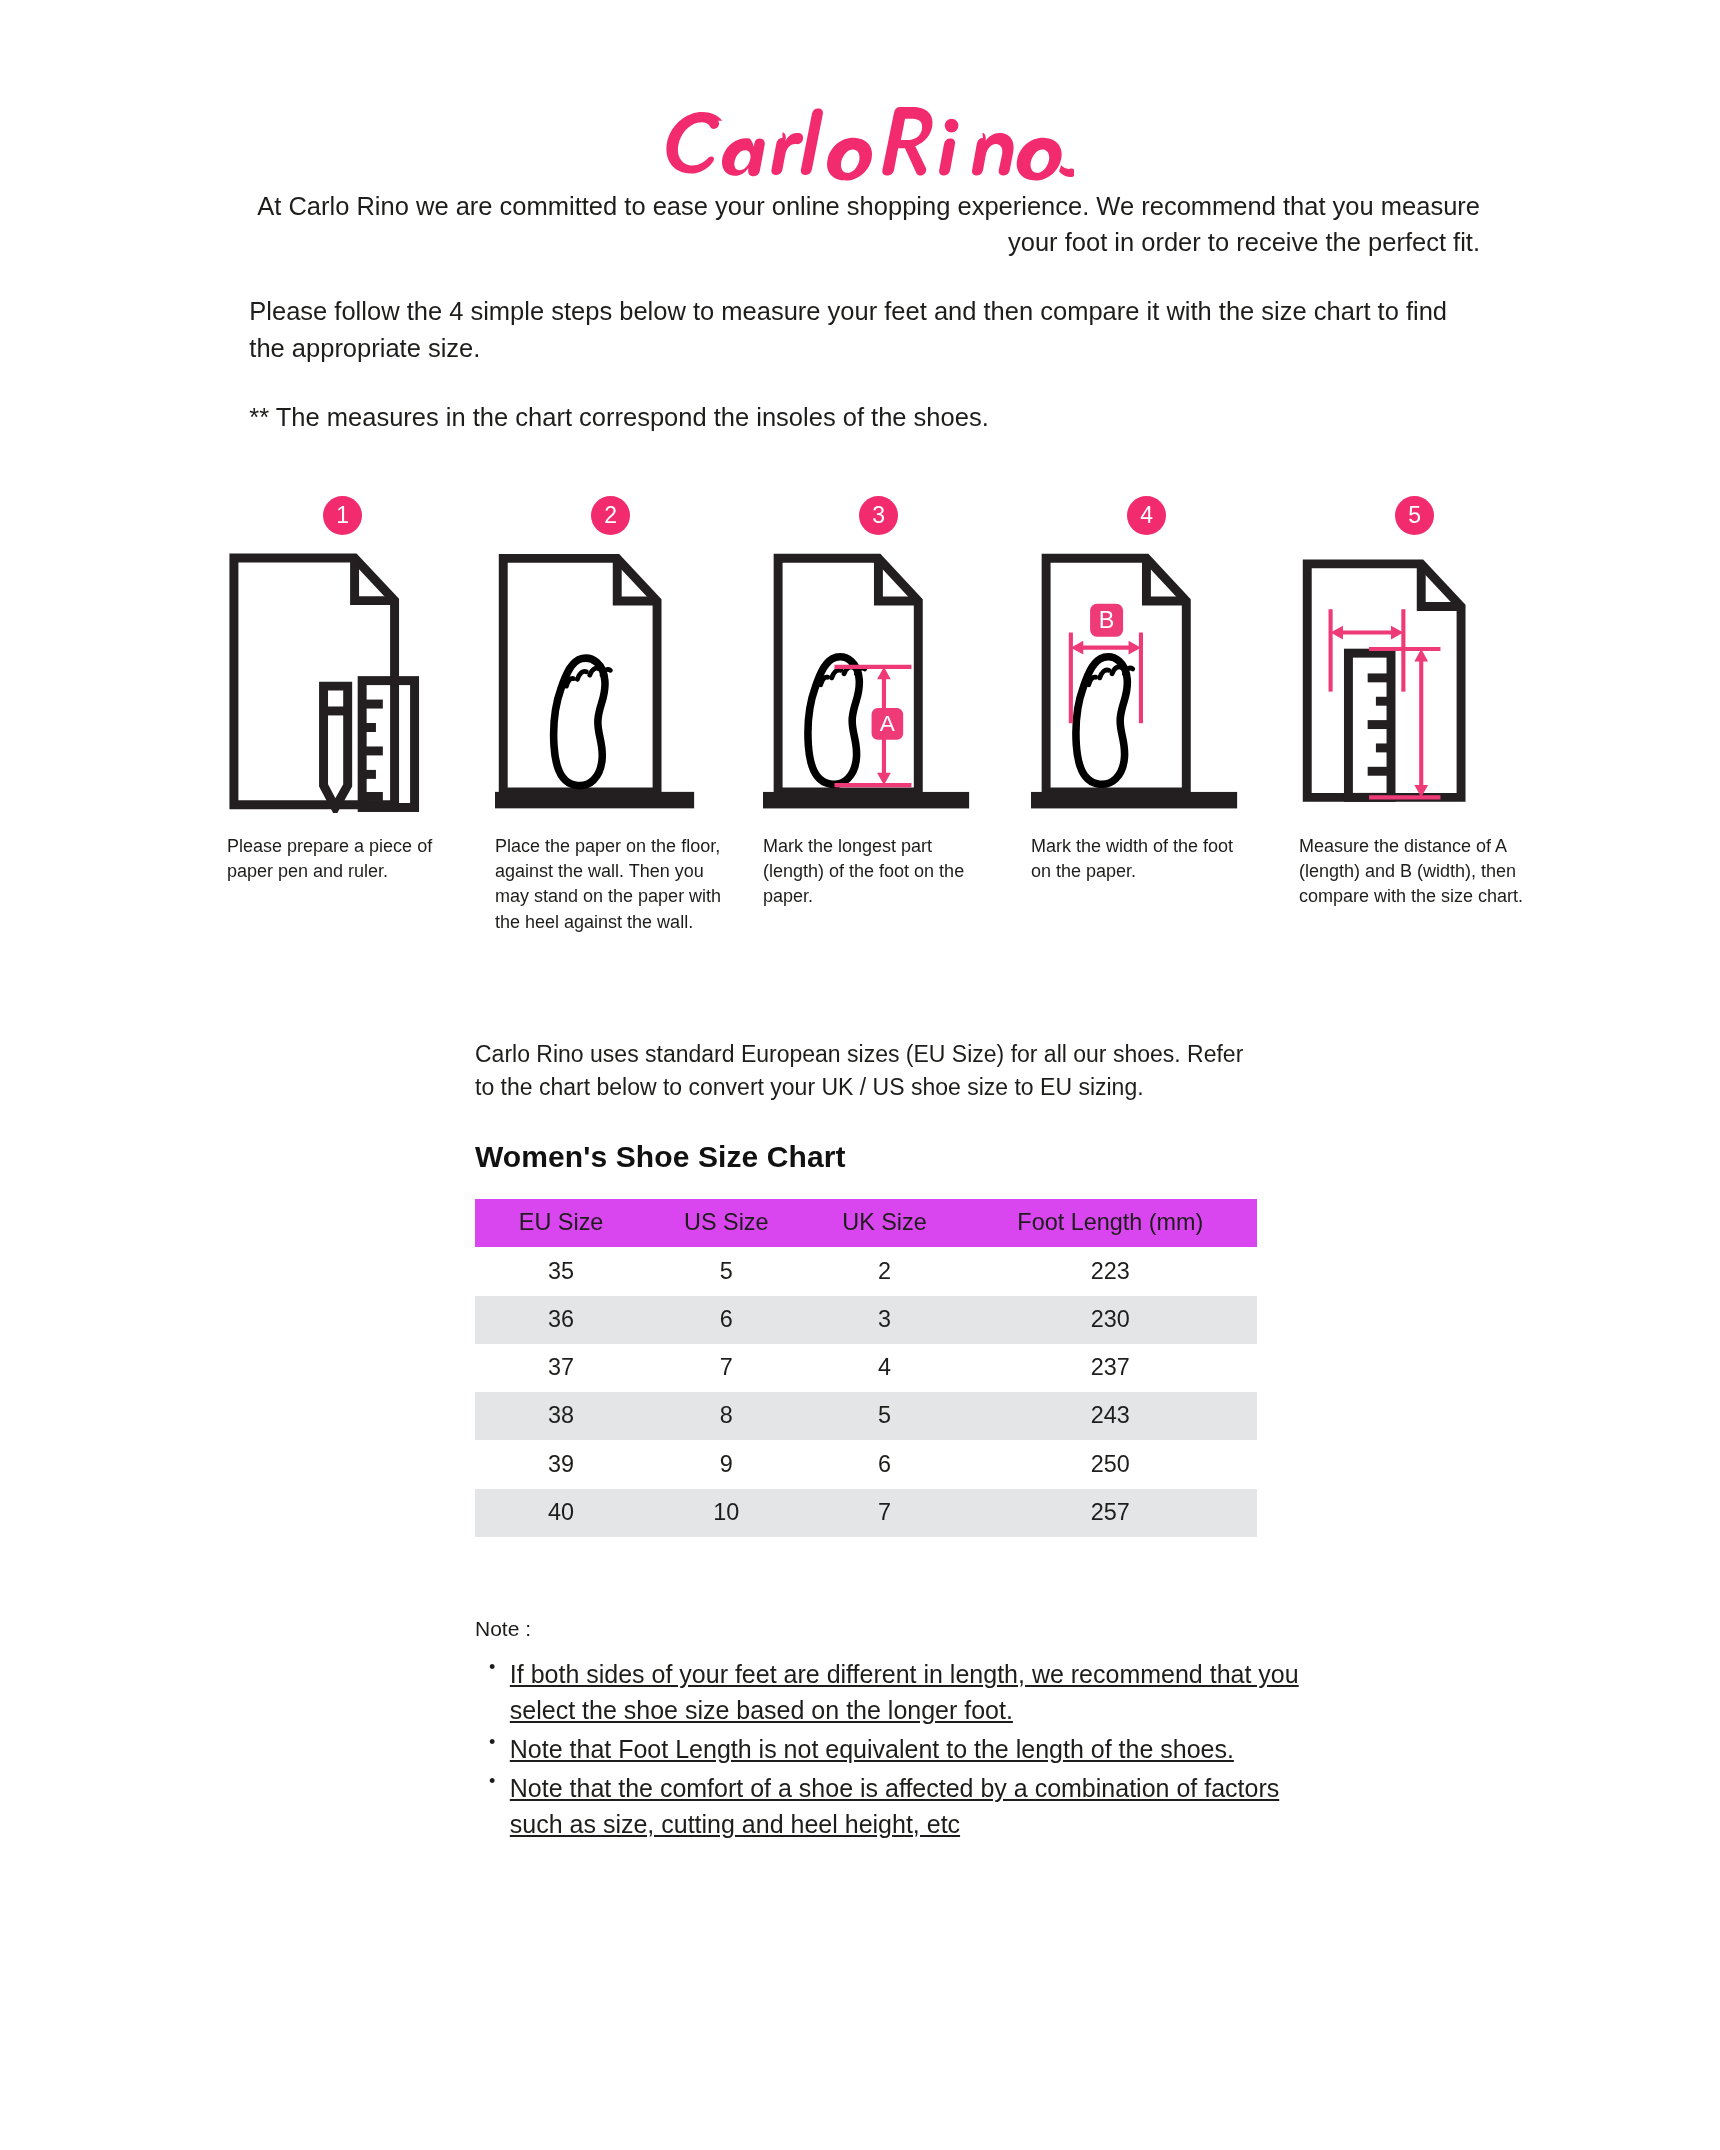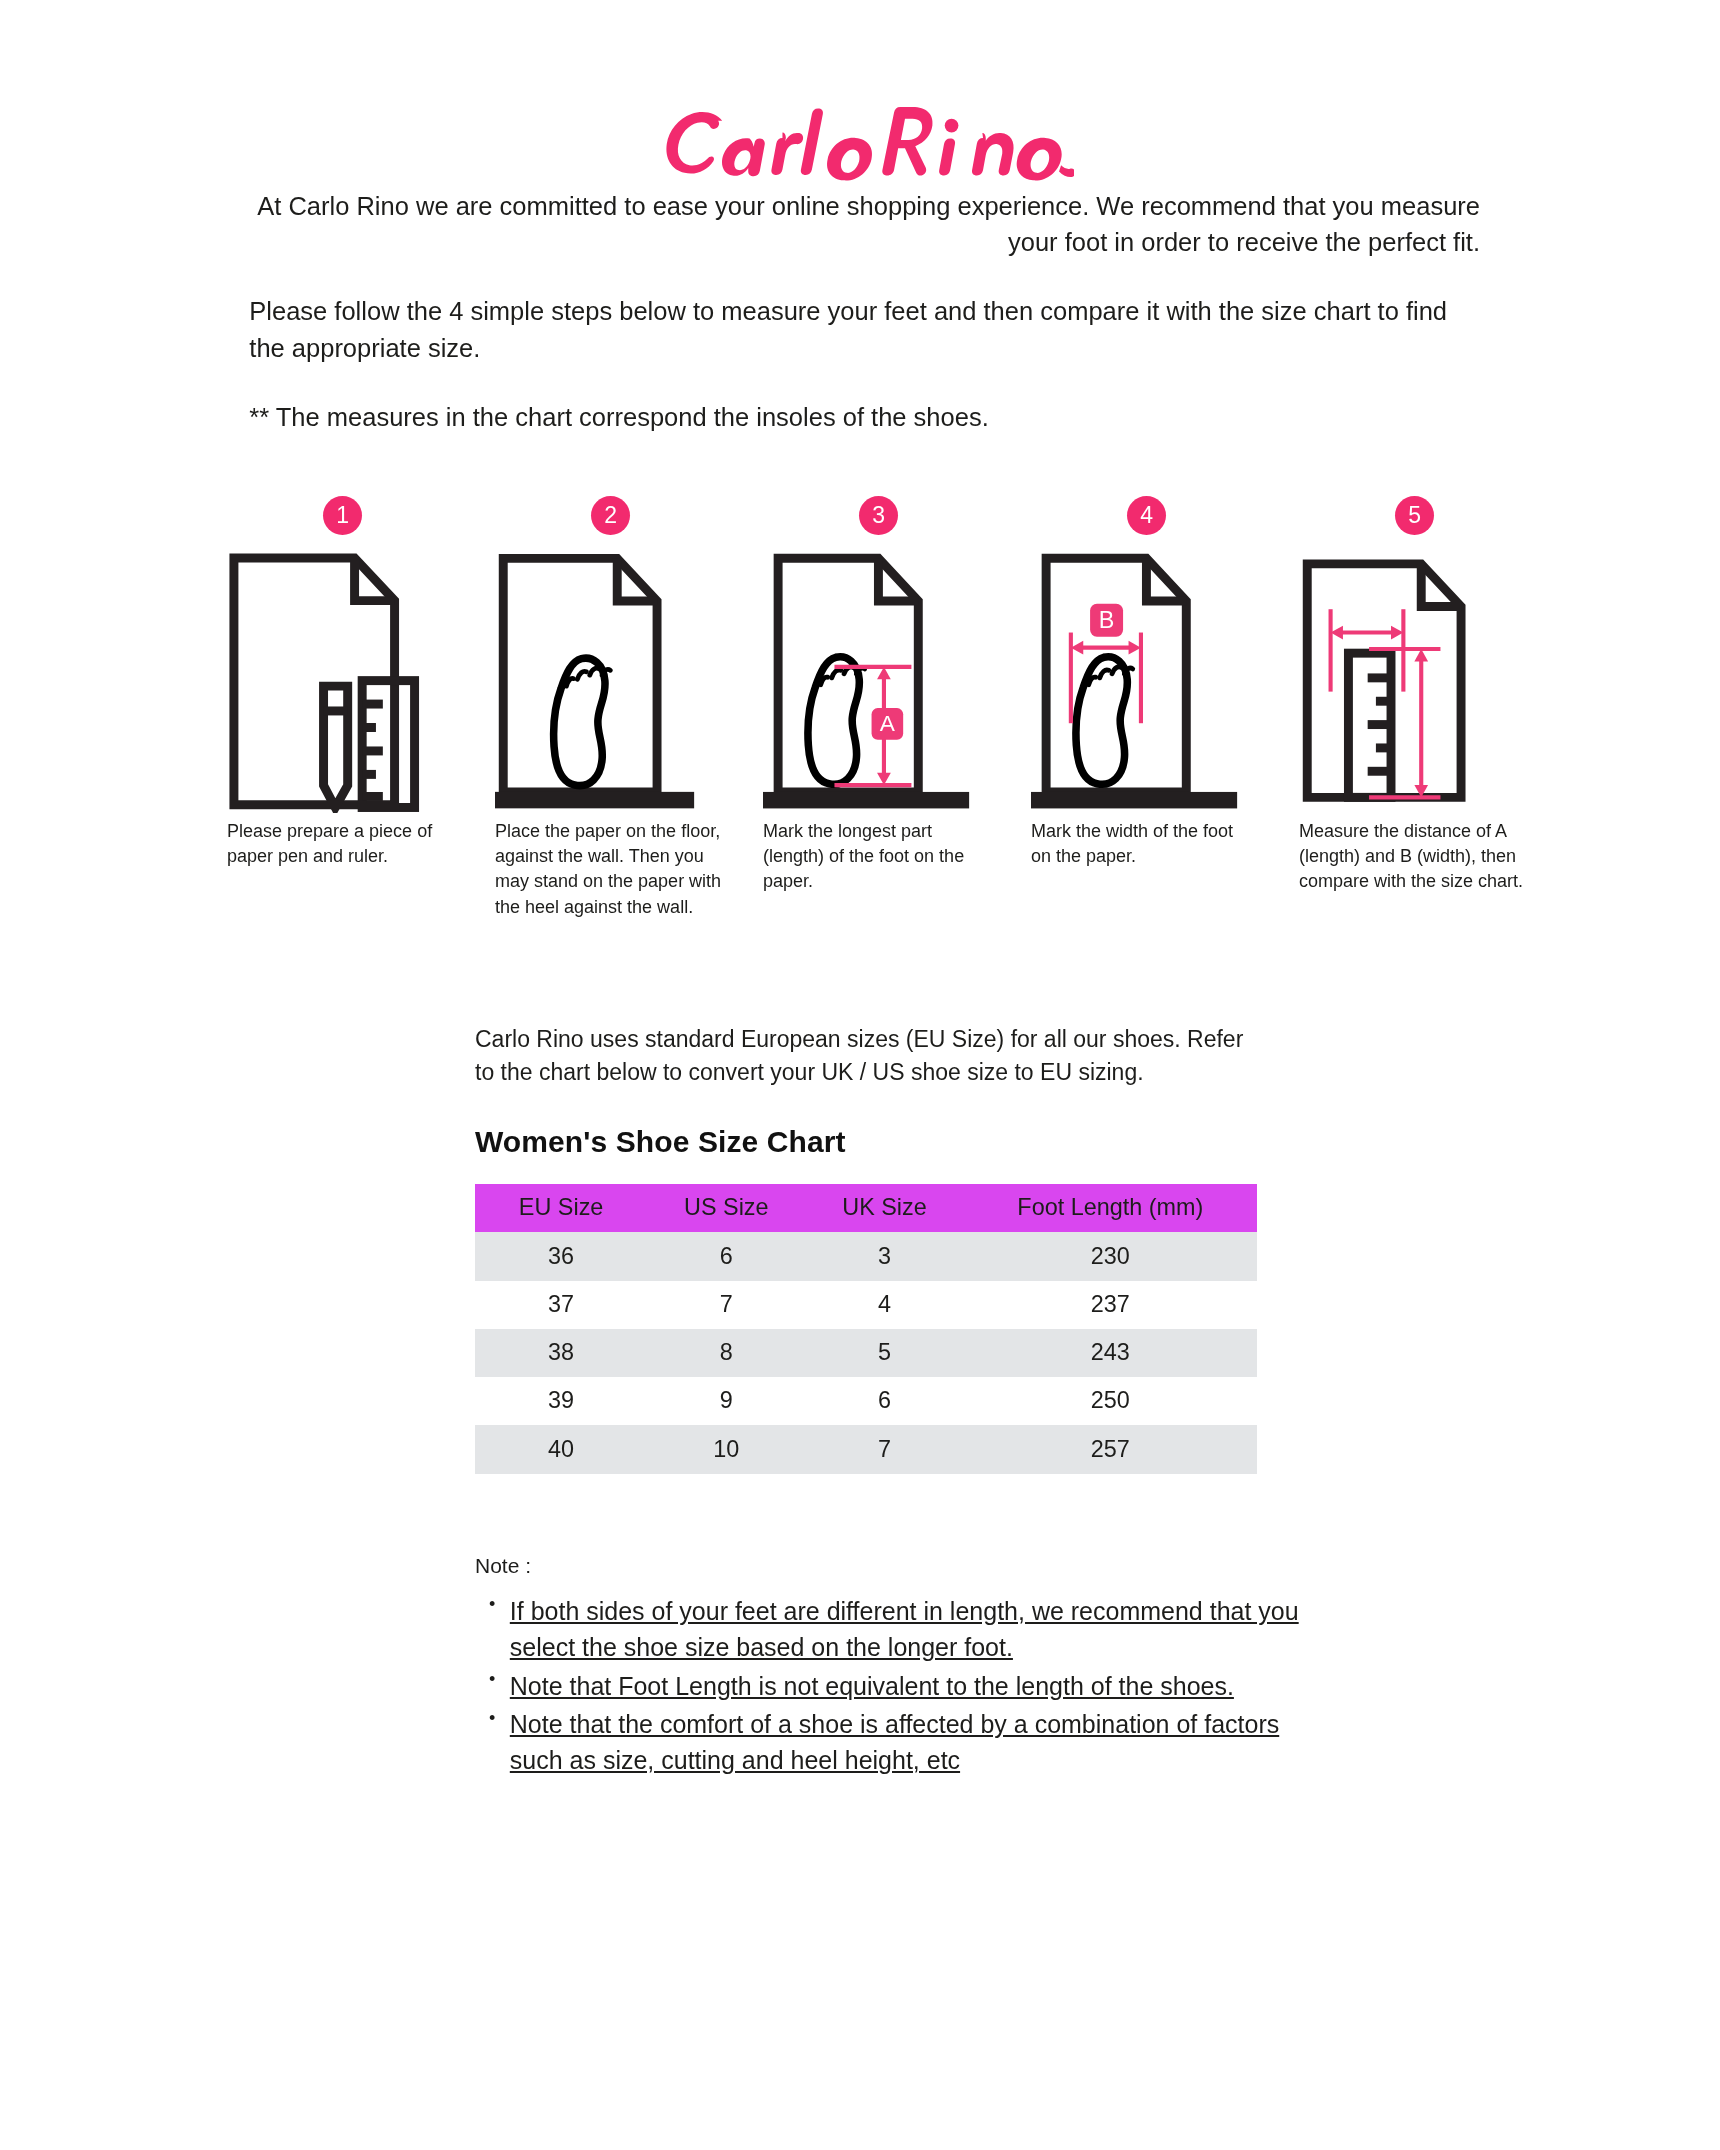--- a/index.html
+++ b/index.html
@@ -84,20 +84,21 @@
     left: -15px;
   }
   .figure {
     height: 268px;
     position: relative;
   }
   .figure svg { display: block; }
   .caption {
     font-size: 18px;
     line-height: 1.40;
+    margin-top: 15px;
     color: #1d1d1b;
     width: 227px;
   }
 
   
   .chart-block {
     margin-top: 103px;
     padding-left: 475px;
   }
   .chart-intro {
@@ -376,20 +377,26 @@
     </colgroup>
     <thead>
       <tr>
         <th>EU Size</th>
         <th>US Size</th>
         <th>UK Size</th>
         <th>Foot Length (mm)</th>
       </tr>
     </thead>
     <tbody>
+      <tr class="odd">
+        <td>35</td>
+        <td>5</td>
+        <td>2</td>
+        <td>223</td>
+      </tr>
       <tr class="even">
         <td>36</td>
         <td>6</td>
         <td>3</td>
         <td>230</td>
       </tr>
       <tr class="odd">
         <td>37</td>
         <td>7</td>
         <td>4</td>

